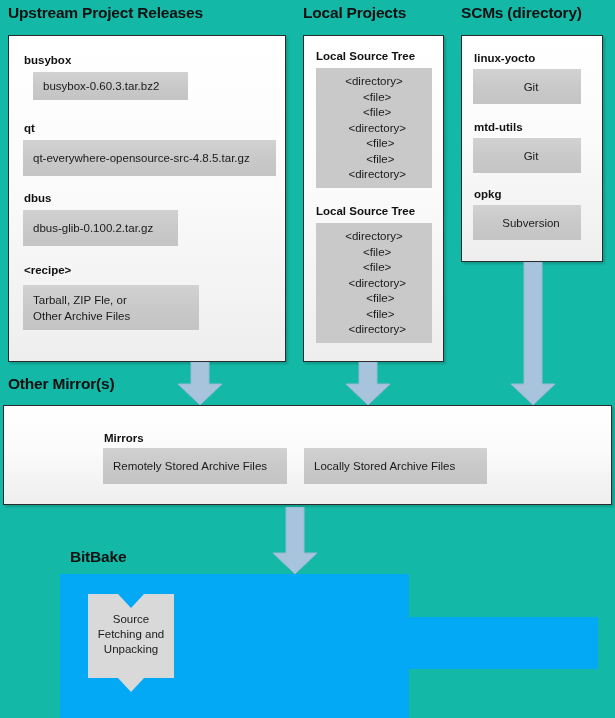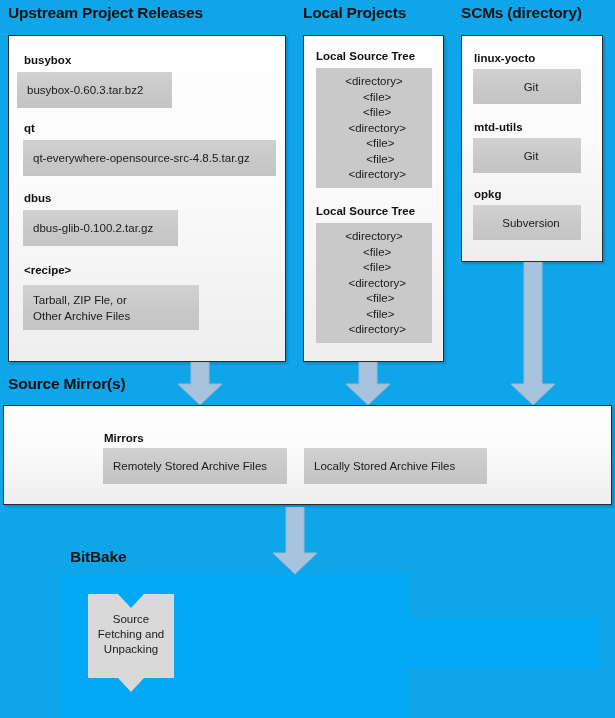--- a/index.html
+++ b/index.html
@@ -9,21 +9,21 @@
   }
   body {
     font-family: "Liberation Sans", sans-serif;
     color: #1a1a1a;
   }
   #canvas {
     position: relative;
     width: 615px;
     height: 718px;
     overflow: hidden;
-    background: #0ea5e9;
+    background: #14b8a6;
   }
   .col-title {
     position: absolute;
     font-weight: bold;
     font-size: 15.5px;
     letter-spacing: -0.2px;
     color: #111111;
     white-space: nowrap;
   }
   .panel {
@@ -105,21 +105,21 @@
 <div id="canvas">
 
   <div class="col-title" style="left:8px; top:4px;">Upstream Project Releases</div>
   <div class="col-title" style="left:303px; top:4px;">Local Projects</div>
   <div class="col-title" style="left:461px; top:4px;">SCMs (directory)</div>
 
   <div class="panel" style="left:8px; top:35px; width:278px; height:327px;">
   </div>
 
   <div class="item-label" style="left:24px; top:54px;">busybox</div>
-  <div class="gbox" style="left:17px; top:72px; width:155px; height:36px;">busybox-0.60.3.tar.bz2</div>
+  <div class="gbox" style="left:33px; top:72px; width:155px; height:28px;">busybox-0.60.3.tar.bz2</div>
 
   <div class="item-label" style="left:24px; top:122px;">qt</div>
   <div class="gbox" style="left:23px; top:140px; width:253px; height:36px;">qt-everywhere-opensource-src-4.8.5.tar.gz</div>
 
   <div class="item-label" style="left:24px; top:192px;">dbus</div>
   <div class="gbox" style="left:23px; top:210px; width:155px; height:36px;">dbus-glib-0.100.2.tar.gz</div>
 
   <div class="item-label" style="left:24px; top:264px;">&lt;recipe&gt;</div>
   <div class="gbox multiline" style="left:23px; top:285px; width:176px; height:45px;">
     <div>Tarball, ZIP Fle, or</div>
@@ -174,21 +174,21 @@
       <polygon points="15,0 33,0 33,22 46,22 24,43 2,22 15,22" fill="#a8c4dd" stroke="#9ab7d3" stroke-width="1"></polygon>
     </svg>
   </div>
 
   <div class="arrow" style="left:509px; top:262px; width:48px; height:144px;">
     <svg width="48" height="144" viewBox="0 0 48 144">
       <polygon points="15,0 33,0 33,122 46,122 24,143 2,122 15,122" fill="#a8c4dd" stroke="#9ab7d3" stroke-width="1"></polygon>
     </svg>
   </div>
 
-  <div class="col-title" style="left:8px; top:375px;">Source Mirror(s)</div>
+  <div class="col-title" style="left:8px; top:375px;">Other Mirror(s)</div>
 
   <div class="panel" style="left:3px; top:405px; width:609px; height:100px;">
   </div>
 
   <div class="item-label" style="left:104px; top:432px;">Mirrors</div>
   <div class="gbox" style="left:103px; top:448px; width:184px; height:36px;">Remotely Stored Archive Files</div>
 
   <div class="gbox" style="left:304px; top:448px; width:183px; height:36px;">Locally Stored Archive Files</div>
 
   <div class="arrow" style="left:271px; top:507px; width:48px; height:68px;">

